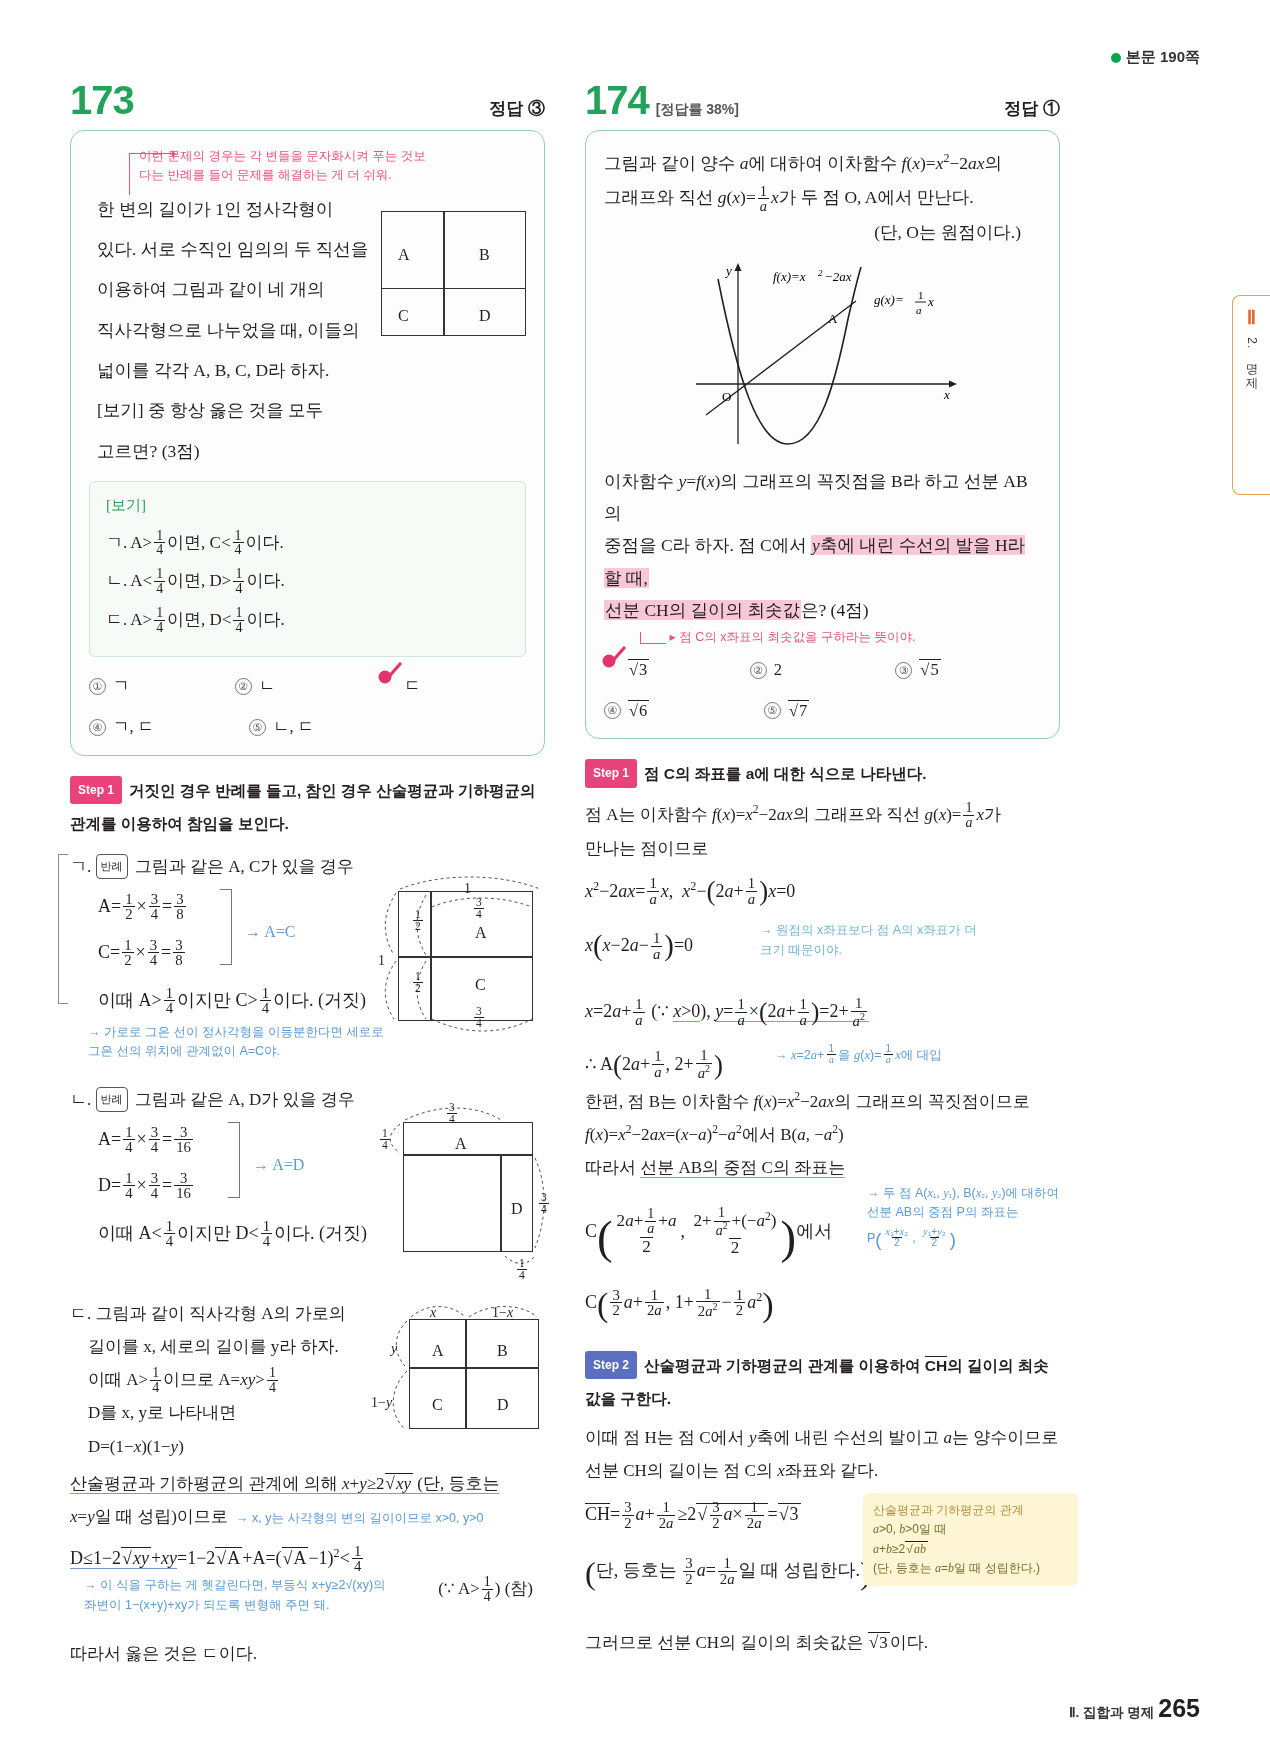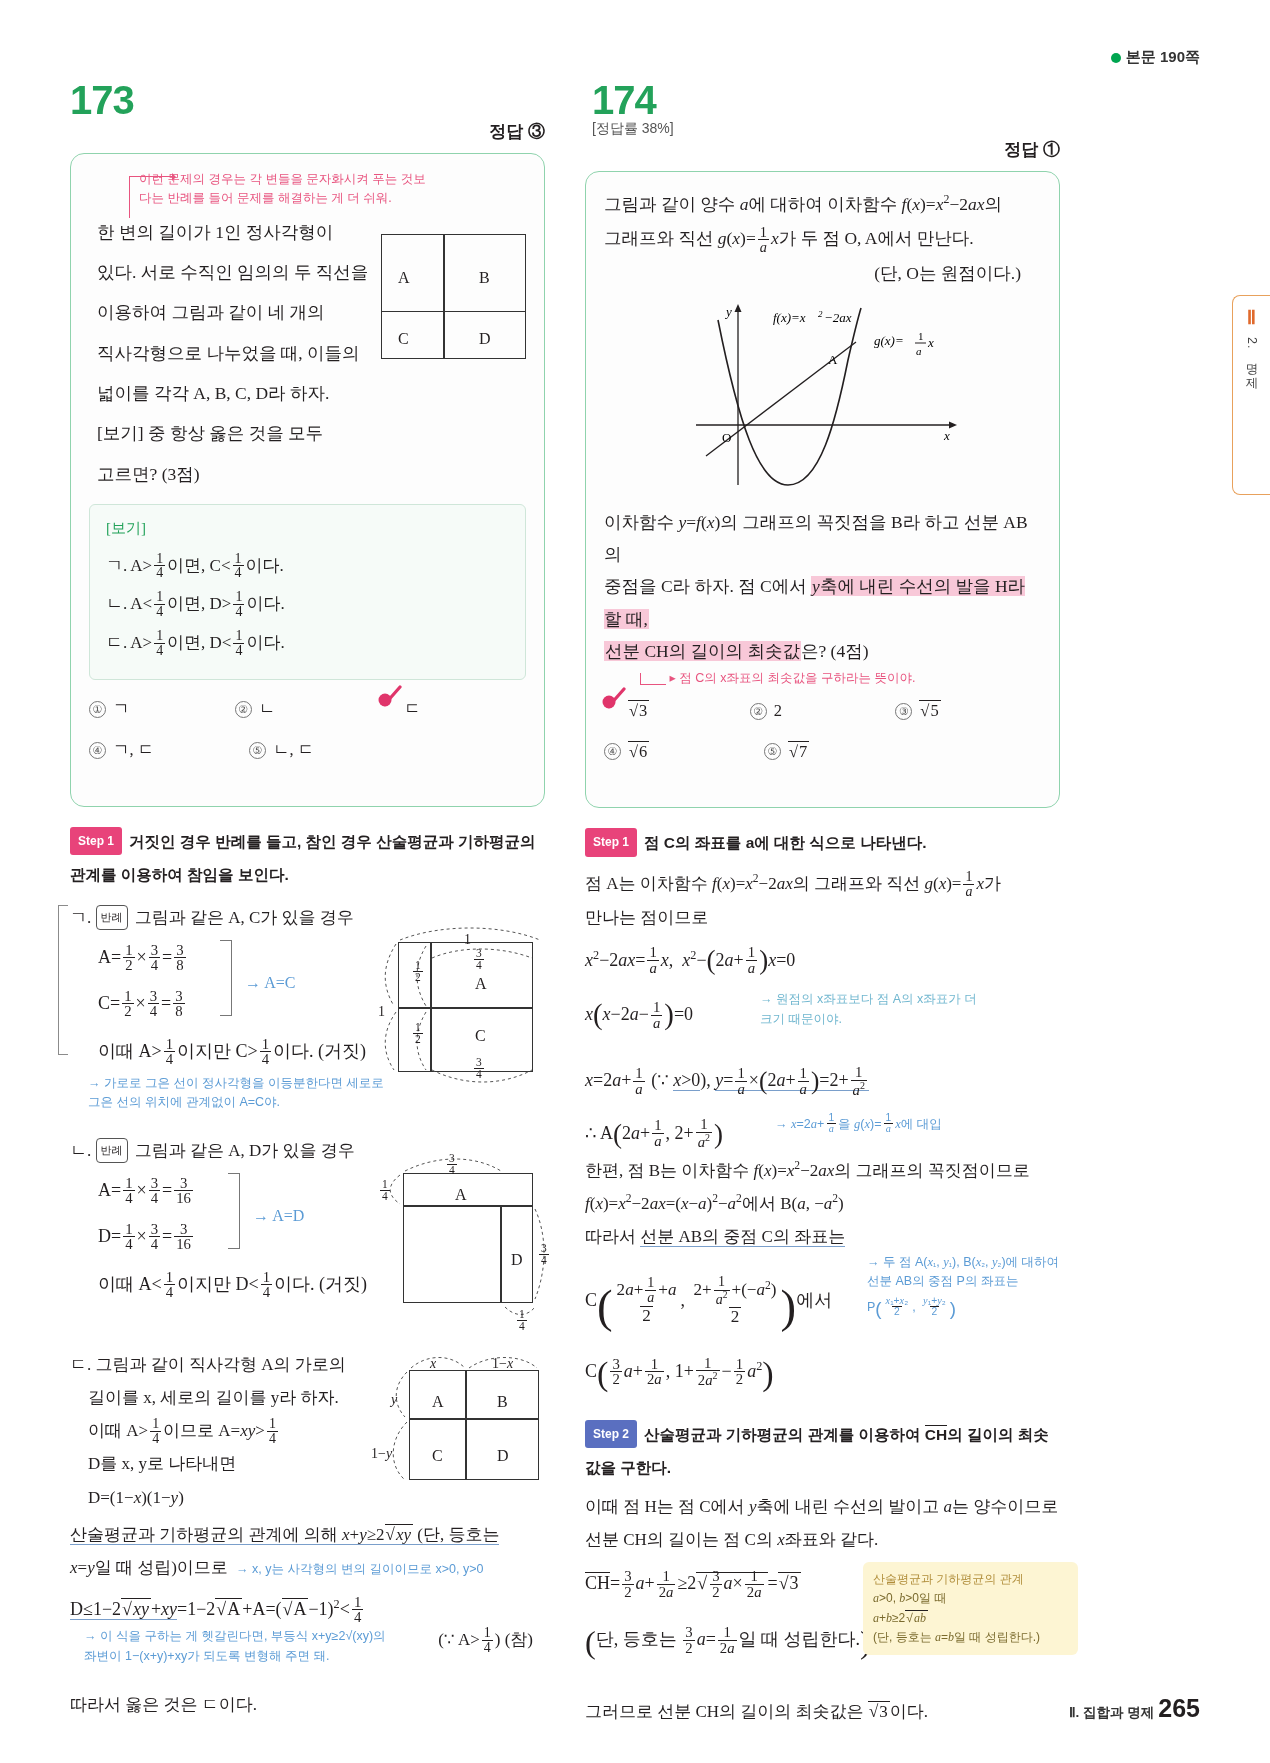--- a/index.html
+++ b/index.html
@@ -24,40 +24,40 @@
   .topref .dot {
     width:10px;height:10px;border-radius:50%;
     background:#00a550; display:inline-block;
   }
 
   
   .col { position:absolute; top:80px; width:475px; }
   .col-left  { left:70px; }
   .col-right { left:585px; }
 
-  .qhead { display:flex; align-items:baseline; margin-bottom:10px;flex-direction:column; }
+  .qhead { display:flex; align-items:baseline; margin-bottom:10px; }
   .qnum {
     font-family:"Liberation Sans", sans-serif;
     font-weight:bold; font-size:40px; color:#23a25a;
     letter-spacing:-1px; line-height:1;
   }
   .qrate {
     font-family:"Liberation Sans", sans-serif;
-    font-size:14px; color:#555; margin-left:7px; font-weight:400;
+    font-size:14px; color:#555; margin-left:7px; font-weight:700;
   }
   .qans {
     margin-left:auto;
     font-family:"Liberation Sans", sans-serif;
     font-size:17px; font-weight:bold; color:#231f20;
   }
 
   
   .card {
     border:1.4px solid #8fd3ad; border-radius:14px;
-    padding:16px 18px 30px 18px;
+    padding:16px 18px 2px 18px;
     background:#fdfdfd;
     position:relative;
     font-size:17.5px; line-height:1.85;
   }
   .card.right { min-height:505px; }
 
   
   .pinknote {
     color:#e8547f; font-family:"Liberation Sans", sans-serif;
     font-size:12.5px; line-height:1.5;

